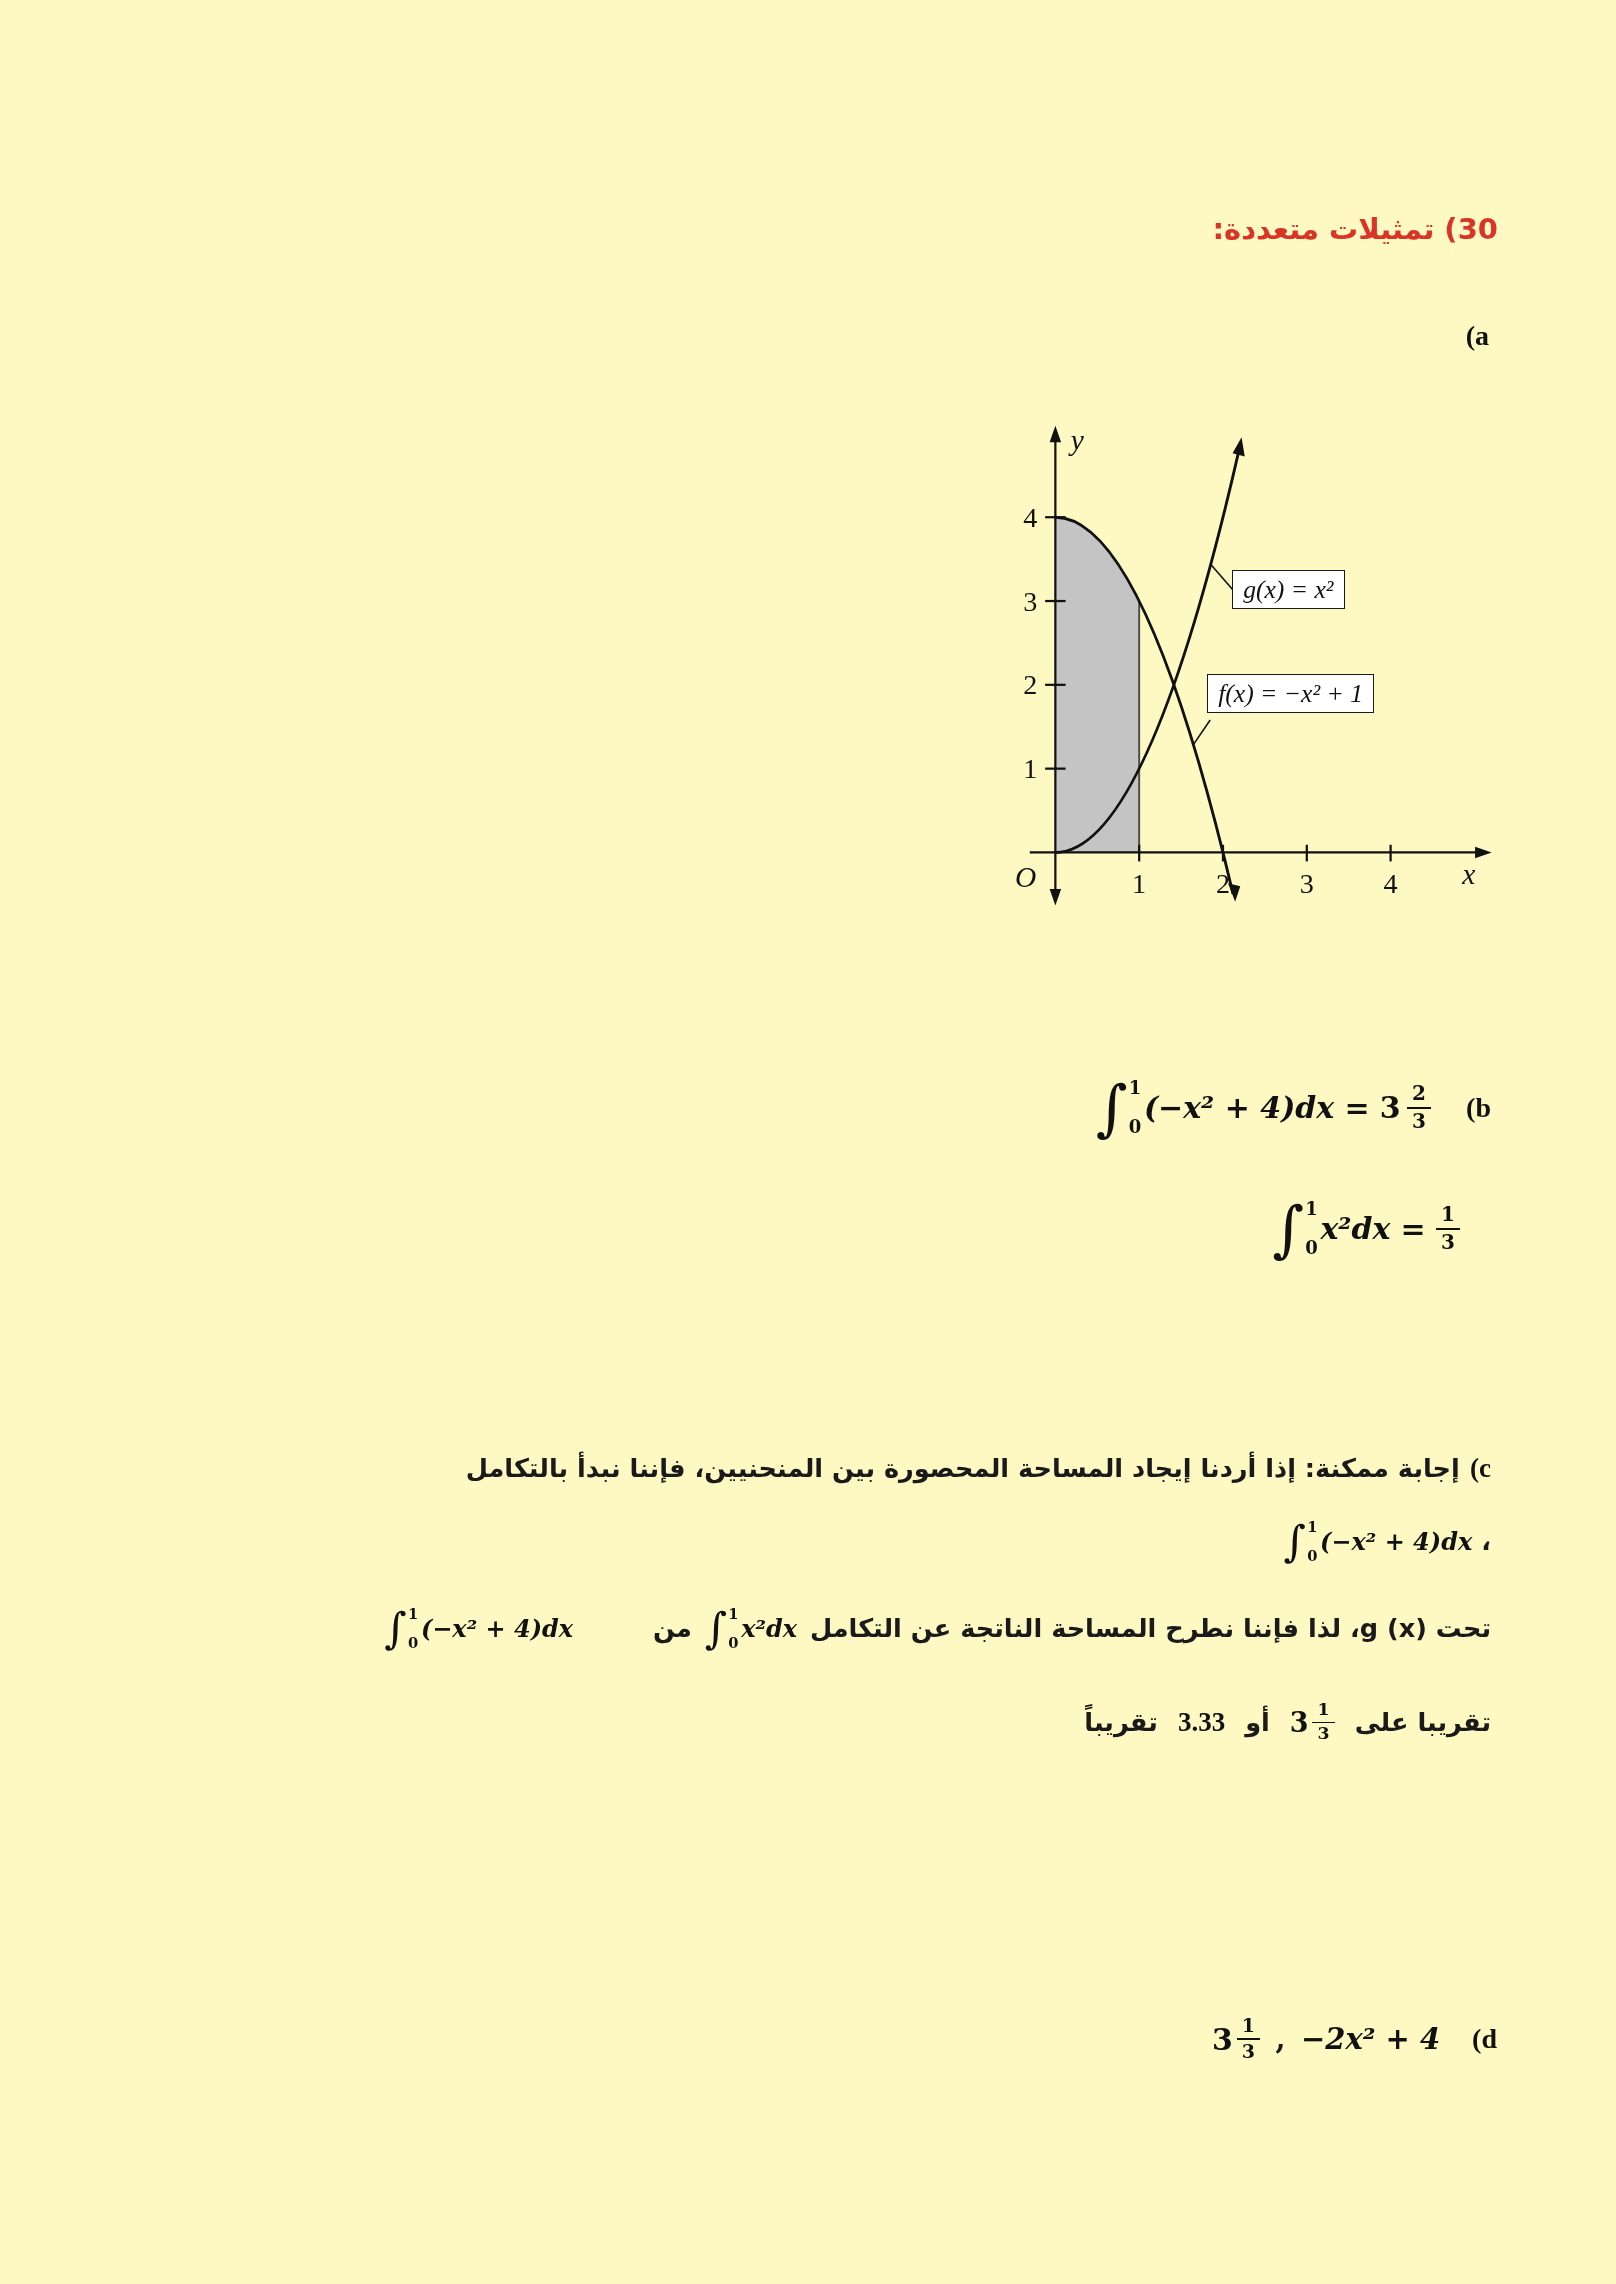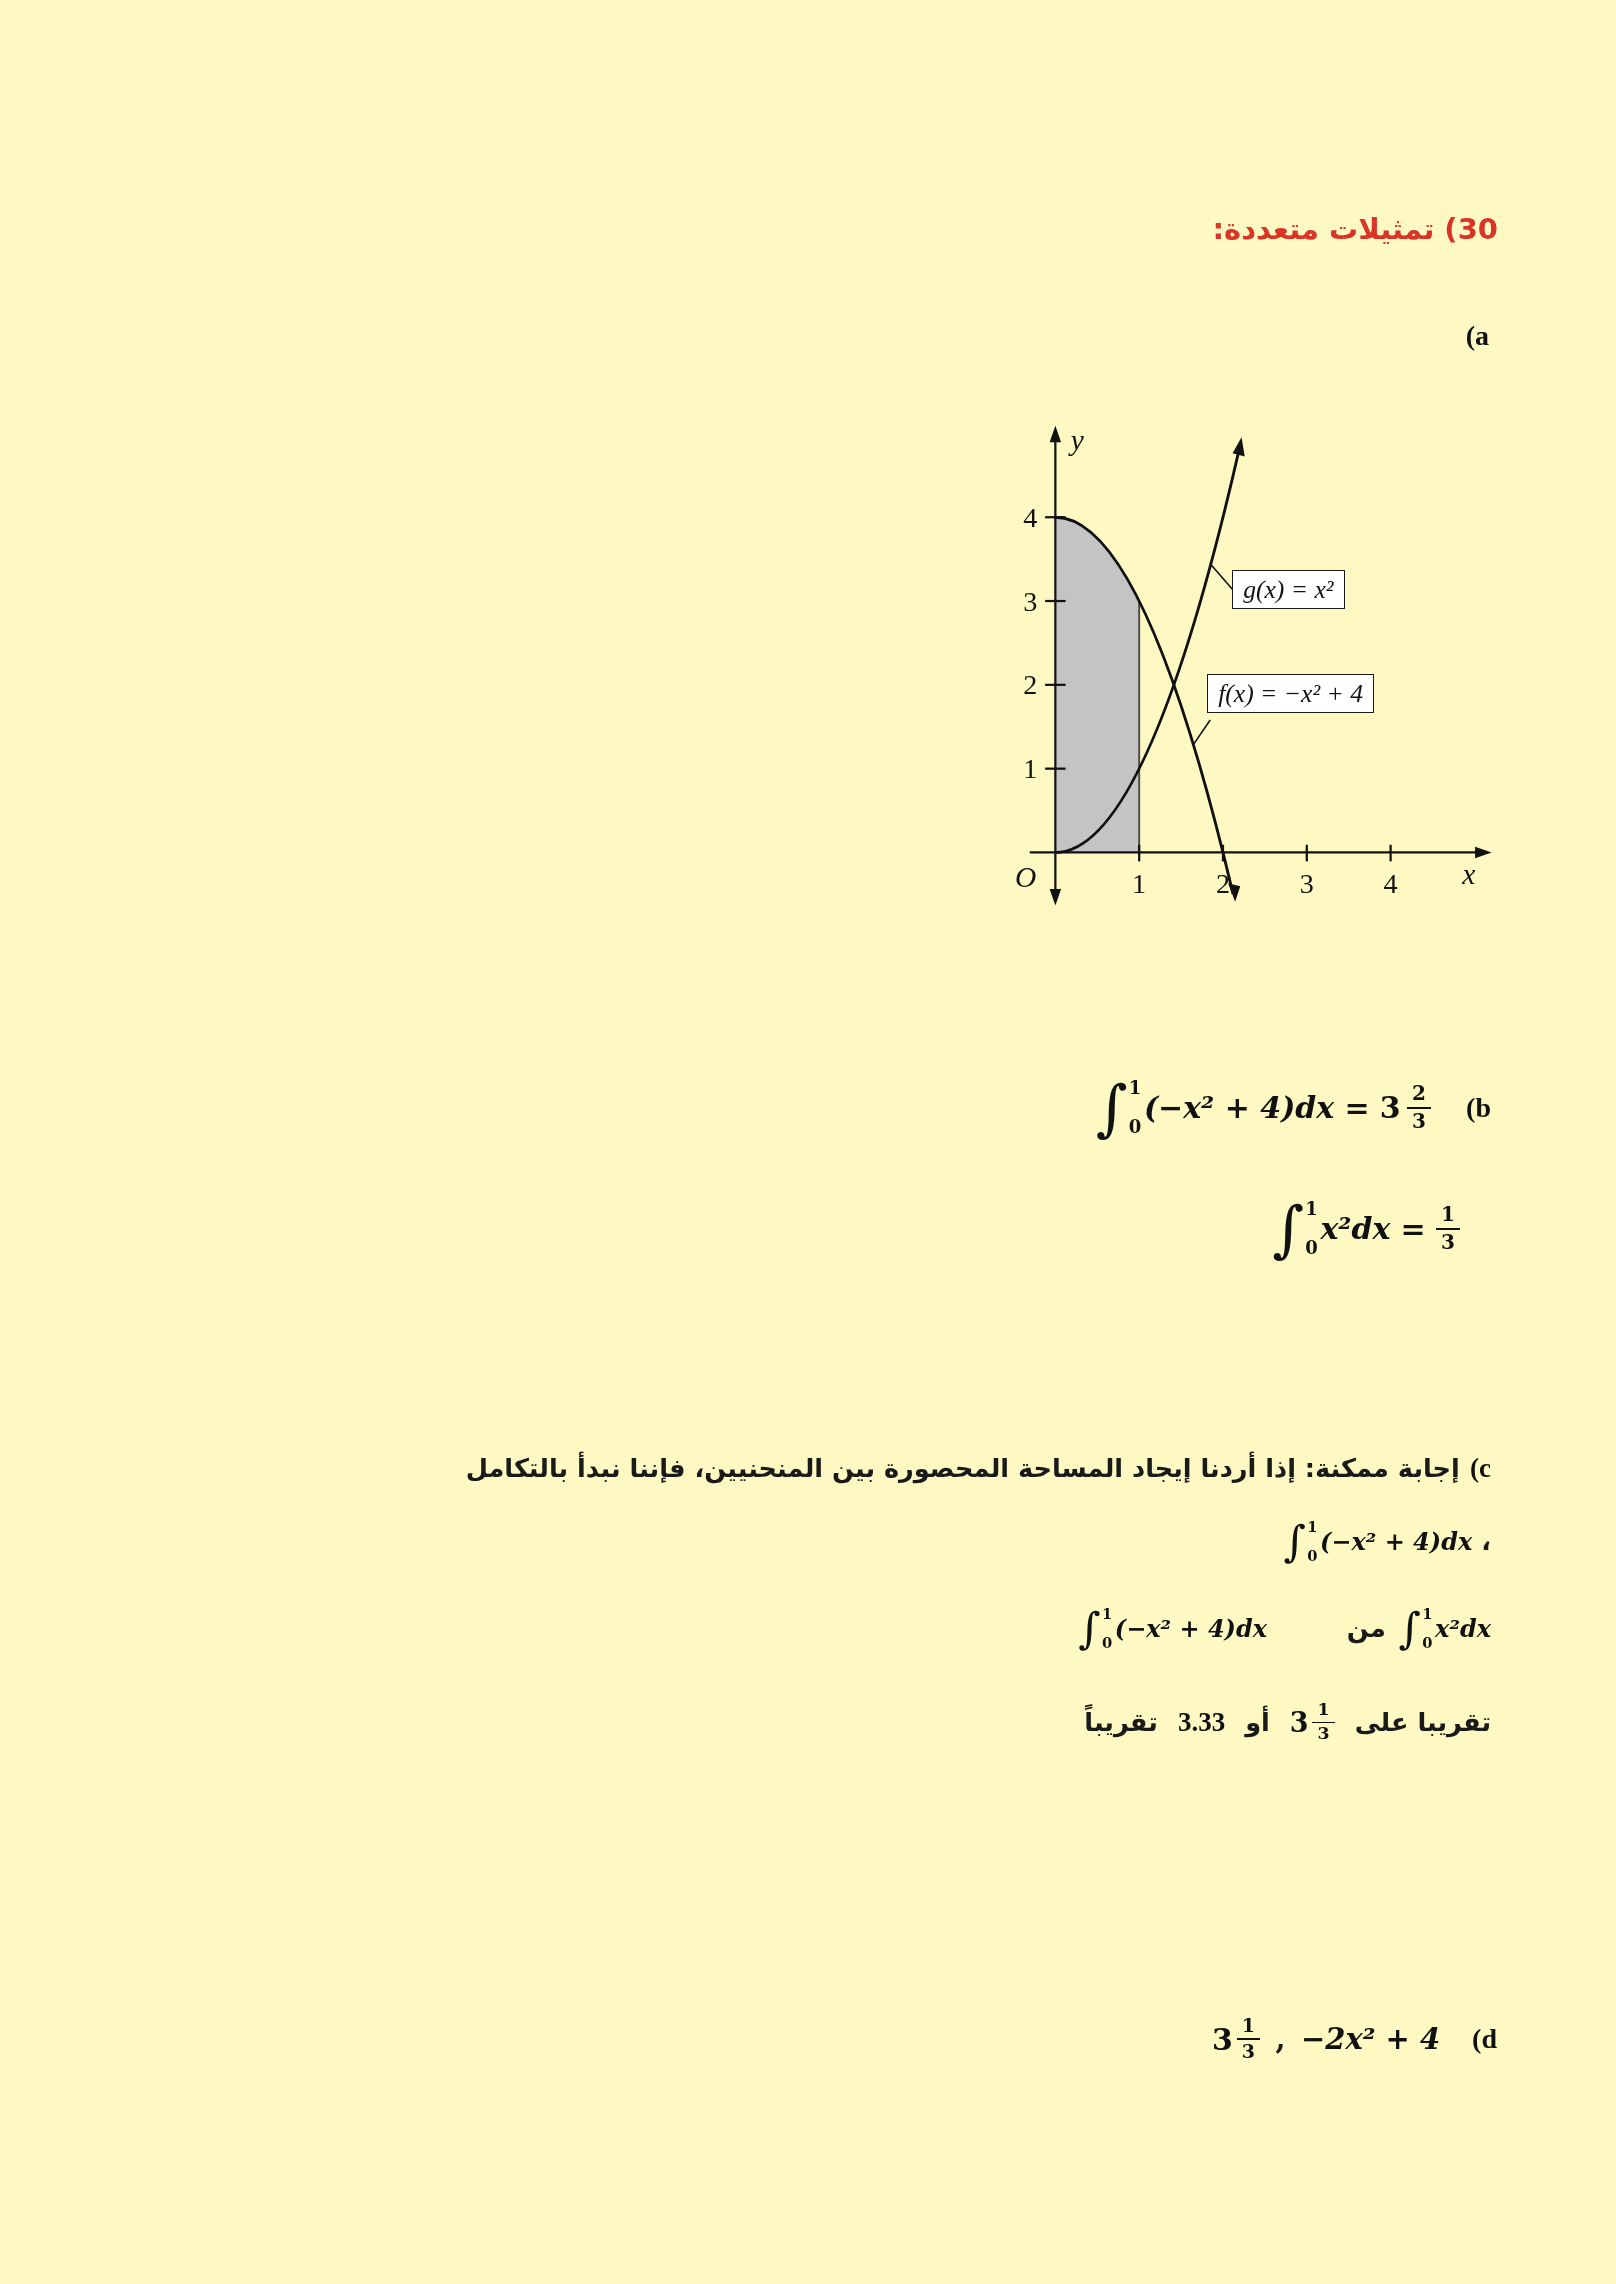--- a/index.html
+++ b/index.html
@@ -144,21 +144,21 @@
       <text class="tick-label" x="291" y="757" text-anchor="middle">1</text>
       <text class="tick-label" x="422" y="757" text-anchor="middle">2</text>
       <text class="tick-label" x="553" y="757" text-anchor="middle">3</text>
       <text class="tick-label" x="684" y="757" text-anchor="middle">4</text>
       <text class="axis-letter" x="130" y="747" text-anchor="end">O</text>
       <text class="axis-letter" x="184" y="64">y</text>
       <text class="axis-letter" x="796" y="742">x</text>
     </svg>
 
     <div class="callout callout-g">g(x) = x²</div>
-    <div class="callout callout-f">f(x) = −x² + 4</div>
+    <div class="callout callout-f">f(x) = −x² + 1</div>
   </div>
 
   <div class="part-b">
     <div class="b-row1">
       <span class="math sz-b eqline">
         <span class="intgrp">
           <span class="int-sign">∫</span>
           <span class="int-lims">
             <span class="up">1</span>
             <span class="dn">0</span>
@@ -230,20 +230,21 @@
       <span class="math sz-c eqline">
         <span class="intgrp">
           <span class="int-sign">∫</span>
           <span class="int-lims">
             <span class="up">1</span>
             <span class="dn">0</span>
           </span>
         </span>
         <span class="body-ex">x²dx</span>
       </span>
+      <span class="ar">تحت g (x)، لذا فإننا نطرح المساحة الناتجة عن التكامل</span>
     </div>
 
     <div class="c-row c-line4">
       <span class="ar">تقريباً</span>
       <span class="num-text">3.33</span>
       <span class="ar">أو</span>
       <span class="mixed mixed-c">
         <span class="whole">3</span>
         <span class="frac">
           <span class="num">1</span>

